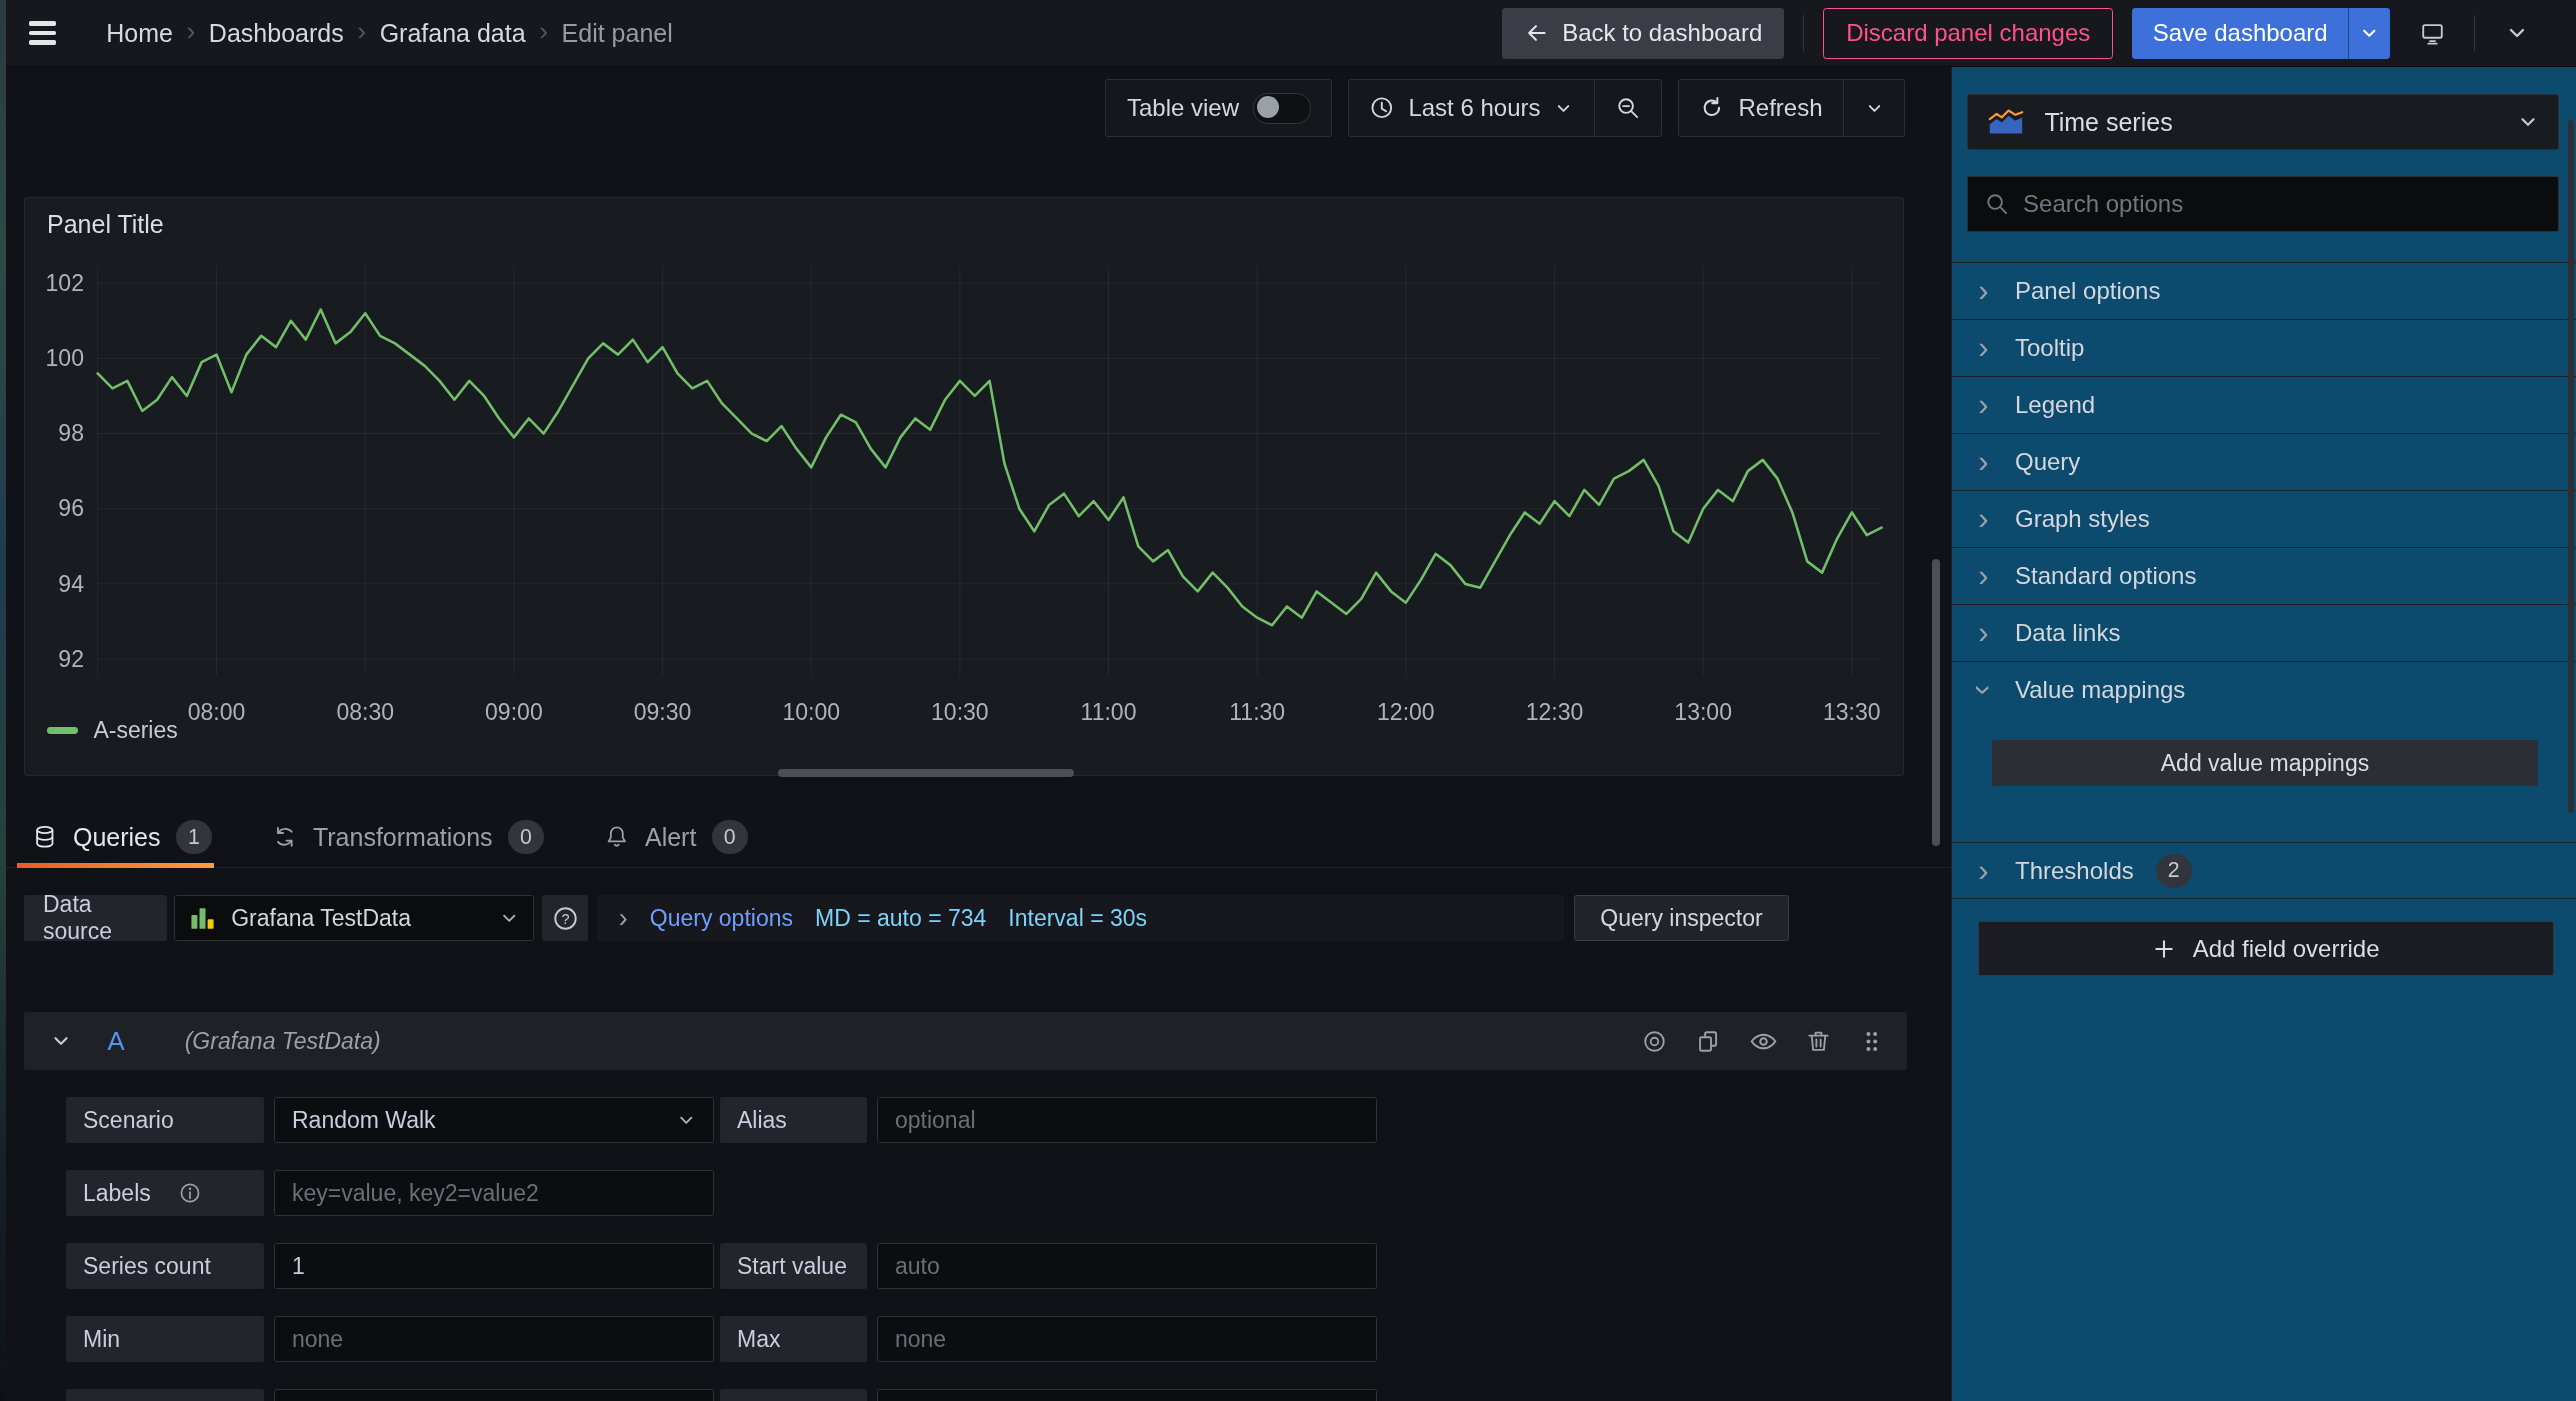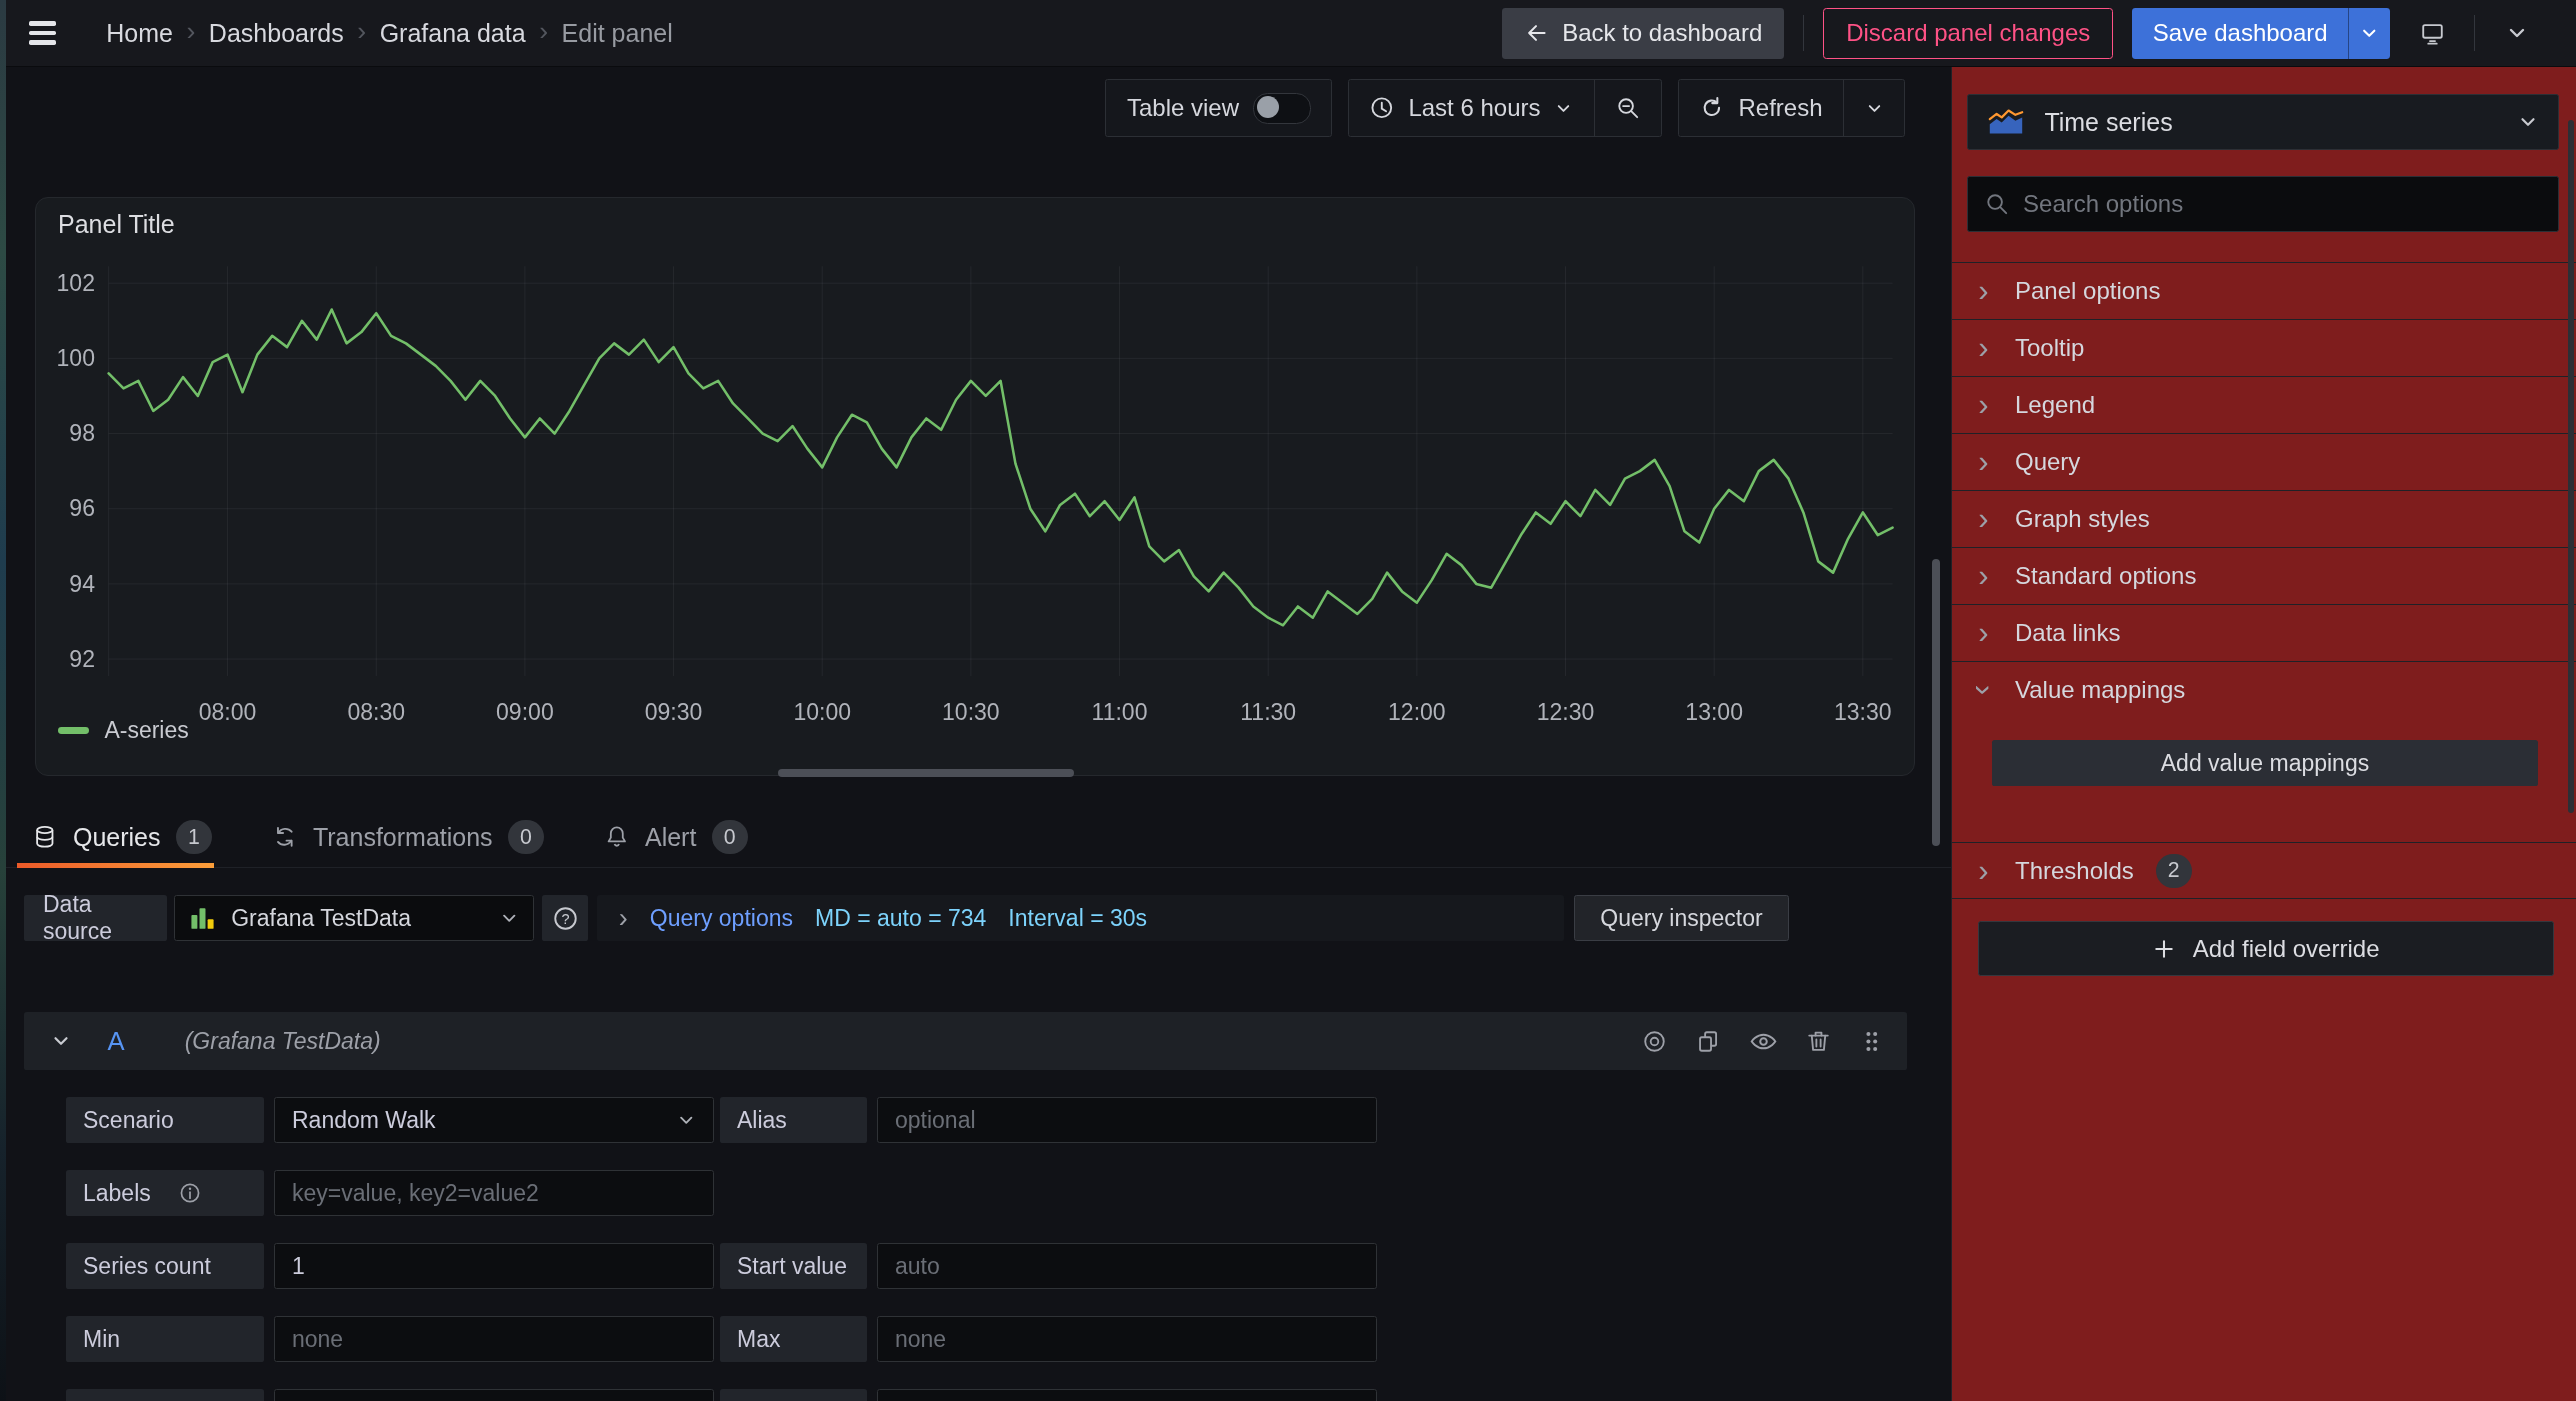--- a/index.html
+++ b/index.html
@@ -30,34 +30,34 @@
   .btn-primary{background:#3d71d9;color:#ffffff;padding:0;overflow:hidden}
   .btn-primary .lbl{padding:0 20.5px;font-weight:500}
   .btn-primary .split{width:41px;height:51px;border-left:0.9px solid rgba(10,15,30,.45);
     display:flex;align-items:center;justify-content:center}
   .vdiv{width:0.9px;height:36px;background:#33363d}
   .iconbtn{width:46px;height:46px;display:flex;align-items:center;justify-content:center;color:#c7c9cf;cursor:pointer}
 
   
   .content{position:absolute;top:67px;left:0;right:0;bottom:0}
   .main{position:absolute;left:0;top:0;width:1951px;bottom:0}
-  .sidebar{position:absolute;left:1951px;top:0;right:0;bottom:0;background:#7f1d1d;border-left:0.9px solid #1f2127}
+  .sidebar{position:absolute;left:1951px;top:0;right:0;bottom:0;background:#0c4a6e;border-left:0.9px solid #1f2127}
 
   
   .toolbar{position:absolute;top:12px;right:46px;height:58px;display:flex;gap:15.4px;align-items:stretch}
   .tgroup{display:flex;align-items:stretch;border:0.9px solid #2c2f35;border-radius:2.6px;
     color:#d5d7dd;font-size:24px;background:#15171c}
   .seg{display:flex;align-items:center;gap:13.7px;padding:0 20.5px;cursor:pointer}
   .seg + .seg{border-left:0.9px solid #2c2f35}
   .switch{width:56px;height:29px;border-radius:14.5px;background:#0e1014;border:0.9px solid #33363c;position:relative;cursor:pointer}
   .switch .knob{position:absolute;left:3.4px;top:2.6px;width:22px;height:22px;border-radius:50%;background:#9aa0a8}
 
   
-  .panel{position:absolute;left:35px;top:130px;width:1880px;height:579px;background:#181b1f;
-    border:0.9px solid #25282d;border-radius:13px;box-sizing:border-box}
+  .panel{position:absolute;left:24px;top:130px;width:1880px;height:579px;background:#181b1f;
+    border:0.9px solid #25282d;border-radius:3px;box-sizing:border-box}
   .panel-title{position:absolute;left:22px;top:12px;font-size:25px;font-weight:500;color:#dcdde1;cursor:pointer}
   .chart-svg{position:absolute;left:0;top:0;cursor:crosshair}
   .legend{position:absolute;left:22px;top:519px;display:flex;align-items:center;gap:15.4px;
     font-size:23px;color:#c9cbd1;cursor:pointer}
   .legend .swatch{width:31px;height:6.8px;border-radius:3.4px}
   .hscroll{position:absolute;left:778px;top:702px;width:296px;height:7.7px;border-radius:4.3px;background:#4c4f57;cursor:pointer}
   .vscroll{position:absolute;left:1932px;top:492px;width:7.7px;height:287px;border-radius:4.3px;background:#4c4f57;cursor:pointer}
 
   
   .tabs{position:absolute;left:0;top:740px;width:1951px;height:61px;display:flex;align-items:center;

